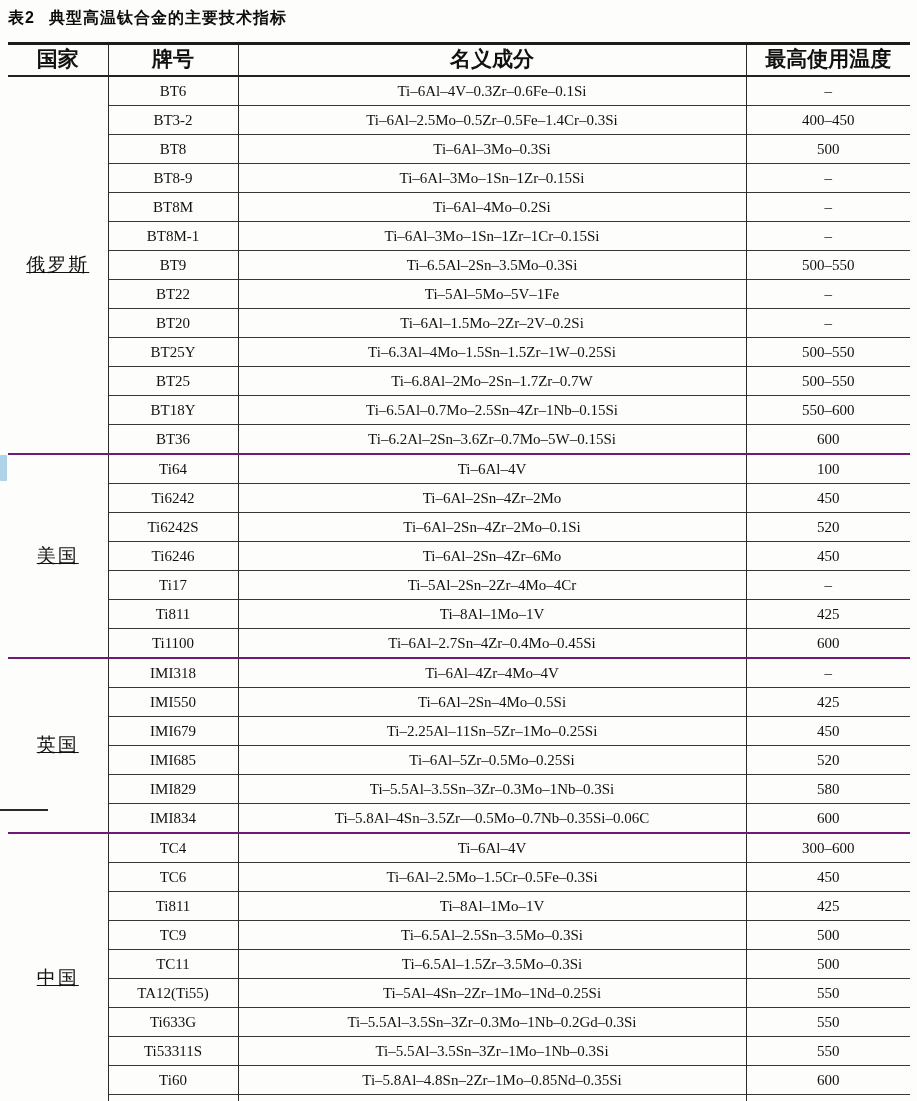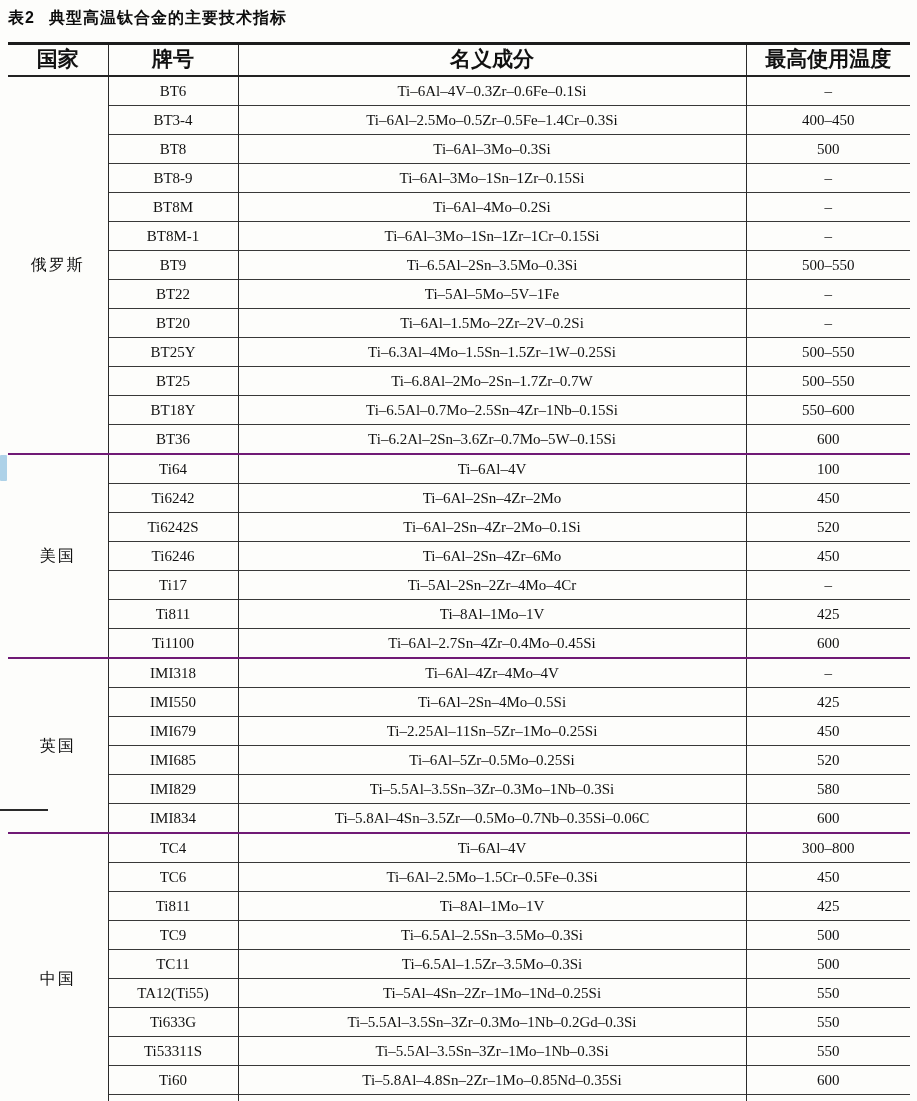--- a/index.html
+++ b/index.html
@@ -49,23 +49,24 @@
   th.h-country, td.col-country{border-right:1.5px solid #2a2a2a;}
   th.h-grade,   td.col-grade  {border-right:1.5px solid #2a2a2a;}
   th.h-comp,    td.col-comp   {border-right:1.5px solid #2a2a2a;}
   tbody td{height:28px;}
   tbody td.col-grade, tbody td.col-comp, tbody td.col-temp{
     border-top:1.2px solid #383838;
   }
   tbody tr:first-child td{border-top:none;}
   tbody tr.section-start td{border-top:2px solid #701a75;}
   td.col-country{
-    font-size:16px;
+    font-size:19px;
     letter-spacing:2px;
     border-top:2px solid #1f1f1f;
+    text-decoration:underline;
   }
   tbody tr:first-child td.col-country{border-top:none;}
   .scan-artifact{
     position:absolute;left:0;top:455px;width:7px;height:26px;
     background:#aed2e8;border-radius:1px;
   }
   .margin-dash{
     position:absolute;height:2px;background:#2a2a2a;
   }
 </style>
@@ -94,21 +95,21 @@
       </tr>
     </thead>
     <tbody>
         <tr>
           <td class="col-country" rowspan="13">俄罗斯</td>
           <td class="col-grade">BT6</td>
           <td class="col-comp">Ti–6Al–4V–0.3Zr–0.6Fe–0.1Si</td>
           <td class="col-temp">–</td>
         </tr>
         <tr>
-          <td class="col-grade">BT3-4</td>
+          <td class="col-grade">BT3-2</td>
           <td class="col-comp">Ti–6Al–2.5Mo–0.5Zr–0.5Fe–1.4Cr–0.3Si</td>
           <td class="col-temp">400–450</td>
         </tr>
         <tr>
           <td class="col-grade">BT8</td>
           <td class="col-comp">Ti–6Al–3Mo–0.3Si</td>
           <td class="col-temp">500</td>
         </tr>
         <tr>
           <td class="col-grade">BT8-9</td>
@@ -224,21 +225,21 @@
         </tr>
         <tr>
           <td class="col-grade">IMI834</td>
           <td class="col-comp">Ti–5.8Al–4Sn–3.5Zr––0.5Mo–0.7Nb–0.35Si–0.06C</td>
           <td class="col-temp">600</td>
         </tr>
         <tr class="section-start">
           <td class="col-country" rowspan="10">中国</td>
           <td class="col-grade">TC4</td>
           <td class="col-comp">Ti–6Al–4V</td>
-          <td class="col-temp">300–800</td>
+          <td class="col-temp">300–600</td>
         </tr>
         <tr>
           <td class="col-grade">TC6</td>
           <td class="col-comp">Ti–6Al–2.5Mo–1.5Cr–0.5Fe–0.3Si</td>
           <td class="col-temp">450</td>
         </tr>
         <tr>
           <td class="col-grade">Ti811</td>
           <td class="col-comp">Ti–8Al–1Mo–1V</td>
           <td class="col-temp">425</td>

